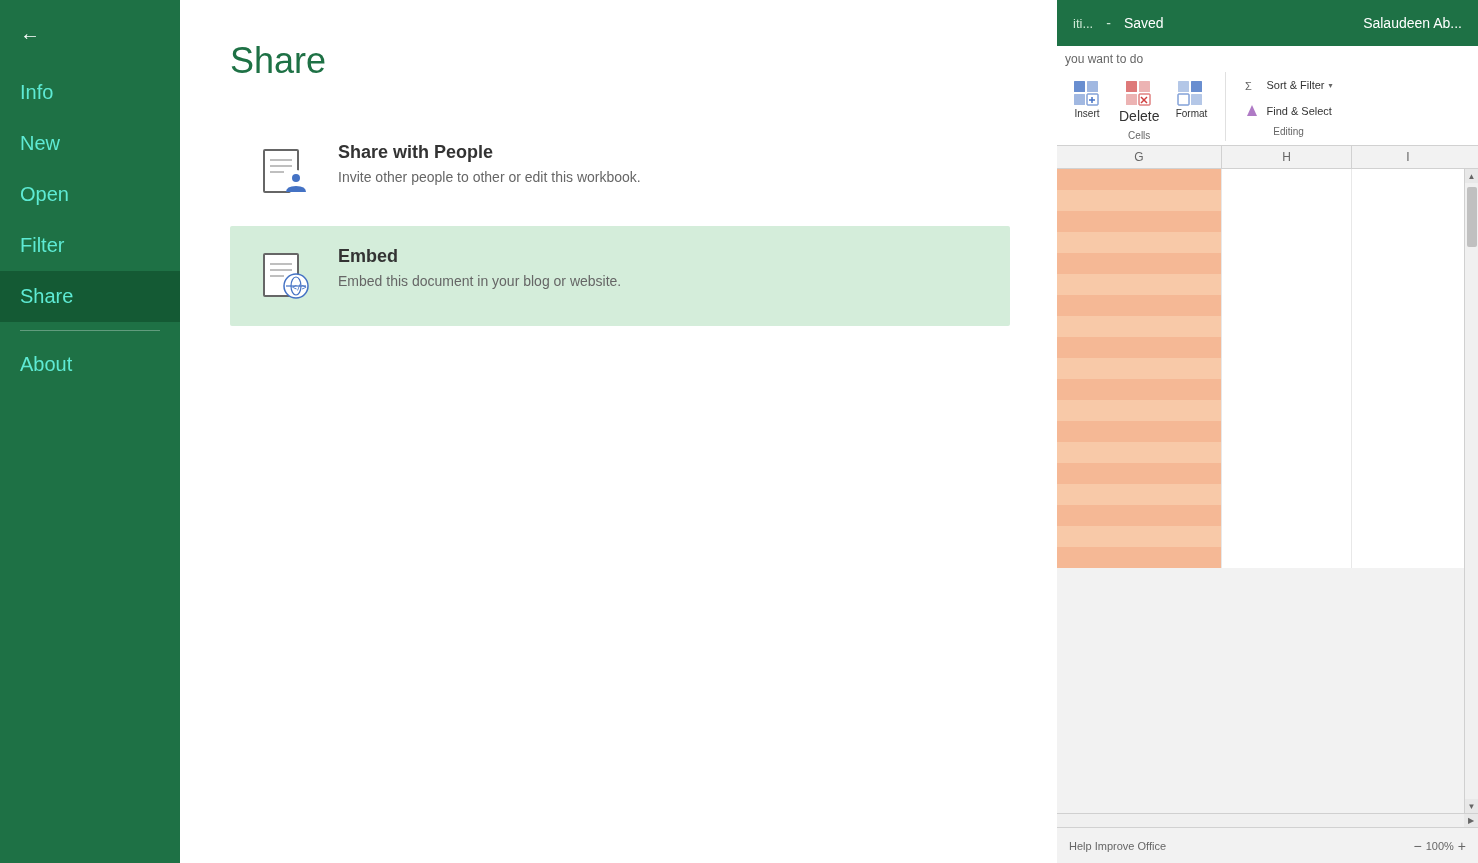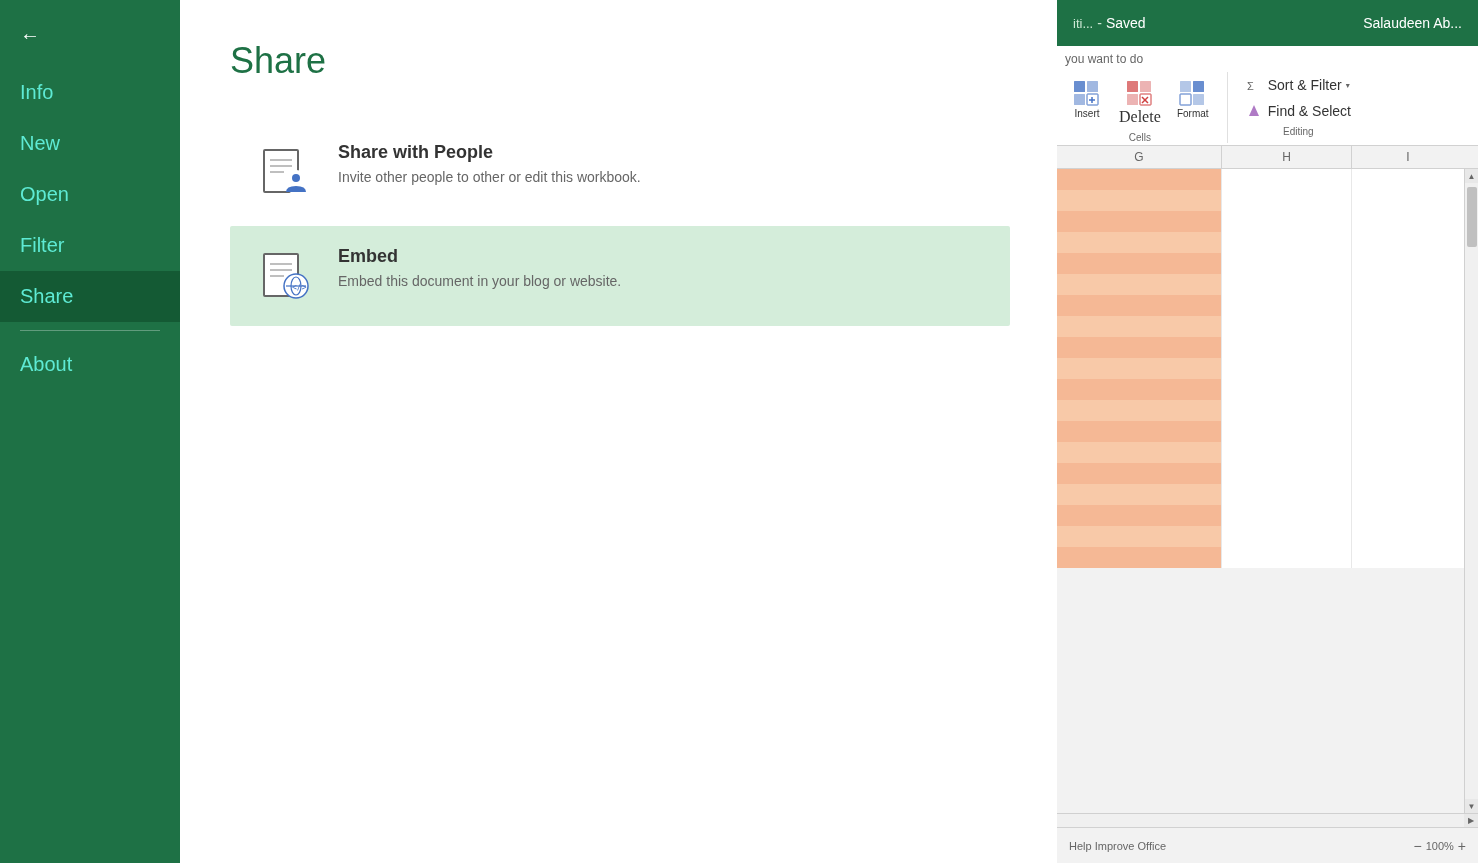--- a/index.html
+++ b/index.html
@@ -119,21 +119,21 @@
 
     .excel-header {
       height: 46px;
       background: #1e7145;
       display: flex;
       align-items: center;
       padding: 0 16px;
       color: white;
       font-size: 14px;
       justify-content: flex-end;
-      gap: 0;
+      gap: 9px;
     }
 
     .excel-ribbon {
       background: white;
       height: 100px;
       border-bottom: 1px solid #d1d1d1;
       display: flex;
       flex-direction: column;
       padding: 4px 8px;
     }
@@ -333,21 +333,21 @@
               <div class="ribbon-icon-large">
                 <svg width="30" height="30" viewBox="0 0 30 30">
                   <rect x="2" y="4" width="11" height="11" rx="0.5" fill="#d04040" opacity="0.7"></rect>
                   <rect x="15" y="4" width="11" height="11" rx="0.5" fill="#d04040" opacity="0.4"></rect>
                   <rect x="2" y="17" width="11" height="11" rx="0.5" fill="#d04040" opacity="0.4"></rect>
                   <rect x="15" y="17" width="11" height="11" rx="0.5" fill="white" stroke="#d04040" stroke-width="1"></rect>
                   <line x1="17" y1="20" x2="23" y2="26" stroke="#d04040" stroke-width="1.5"></line>
                   <line x1="23" y1="20" x2="17" y2="26" stroke="#d04040" stroke-width="1.5"></line>
                 </svg>
               </div>
-              <span style="font-size:16px;font-family:Liberation Serif, serif;">Delete</span>
+              <span style="font-size:14px;">Delete</span>
             </div>
 
             <div class="ribbon-btn">
               <div class="ribbon-icon-large">
                 <svg width="30" height="30" viewBox="0 0 30 30">
                   <rect x="2" y="4" width="11" height="11" rx="0.5" fill="#4472C4" opacity="0.4"></rect>
                   <rect x="15" y="4" width="11" height="11" rx="0.5" fill="#4472C4" opacity="0.8"></rect>
                   <rect x="2" y="17" width="11" height="11" rx="0.5" fill="white" stroke="#4472C4" stroke-width="1"></rect>
                   <rect x="15" y="17" width="11" height="11" rx="0.5" fill="#4472C4" opacity="0.4"></rect>
                 </svg>
@@ -358,30 +358,30 @@
           <span class="ribbon-group-label">Cells</span>
         </div>
 
         <div style="display:flex; flex-direction:column;">
           <div class="ribbon-btn" style="flex-direction:row; align-items:center; gap:4px; padding: 4px 6px;">
             <div style="display:flex; align-items:center;">
               <svg width="18" height="18" viewBox="0 0 18 18">
                 <text x="1" y="14" font-size="11" fill="#666">Σ</text>
               </svg>
             </div>
-            <span style="font-size:14px; color:#333;">Sort &amp; Filter</span>
+            <span style="font-size:11px; color:#333;">Sort &amp; Filter</span>
             <span style="font-size:8px; color:#666;">▾</span>
           </div>
           <div class="ribbon-btn" style="flex-direction:row; align-items:center; gap:4px; padding: 4px 6px;">
             <div style="display:flex; align-items:center;">
               <svg width="18" height="18" viewBox="0 0 18 18">
                 <polygon points="3,14 8,3 13,14" fill="#9b59b6" opacity="0.8"></polygon>
               </svg>
             </div>
-            <span style="font-size:14px; color:#333;">Find &amp; Select</span>
+            <span style="font-size:11px; color:#333;">Find &amp; Select</span>
           </div>
           <span class="ribbon-group-label" style="text-align:center;">Editing</span>
         </div>
       </div>
     </div>
 
     <div style="display:flex; background:#f2f2f2; border-bottom:1px solid #d1d1d1;">
       <div style="width:165px; text-align:center; font-size:12px; color:#666; padding:4px 0; border-right:1px solid #d1d1d1;">G</div>
       <div style="width:130px; text-align:center; font-size:12px; color:#666; padding:4px 0; border-right:1px solid #d1d1d1;">H</div>
       <div style="flex:1; text-align:center; font-size:12px; color:#666; padding:4px 0;">I</div>

